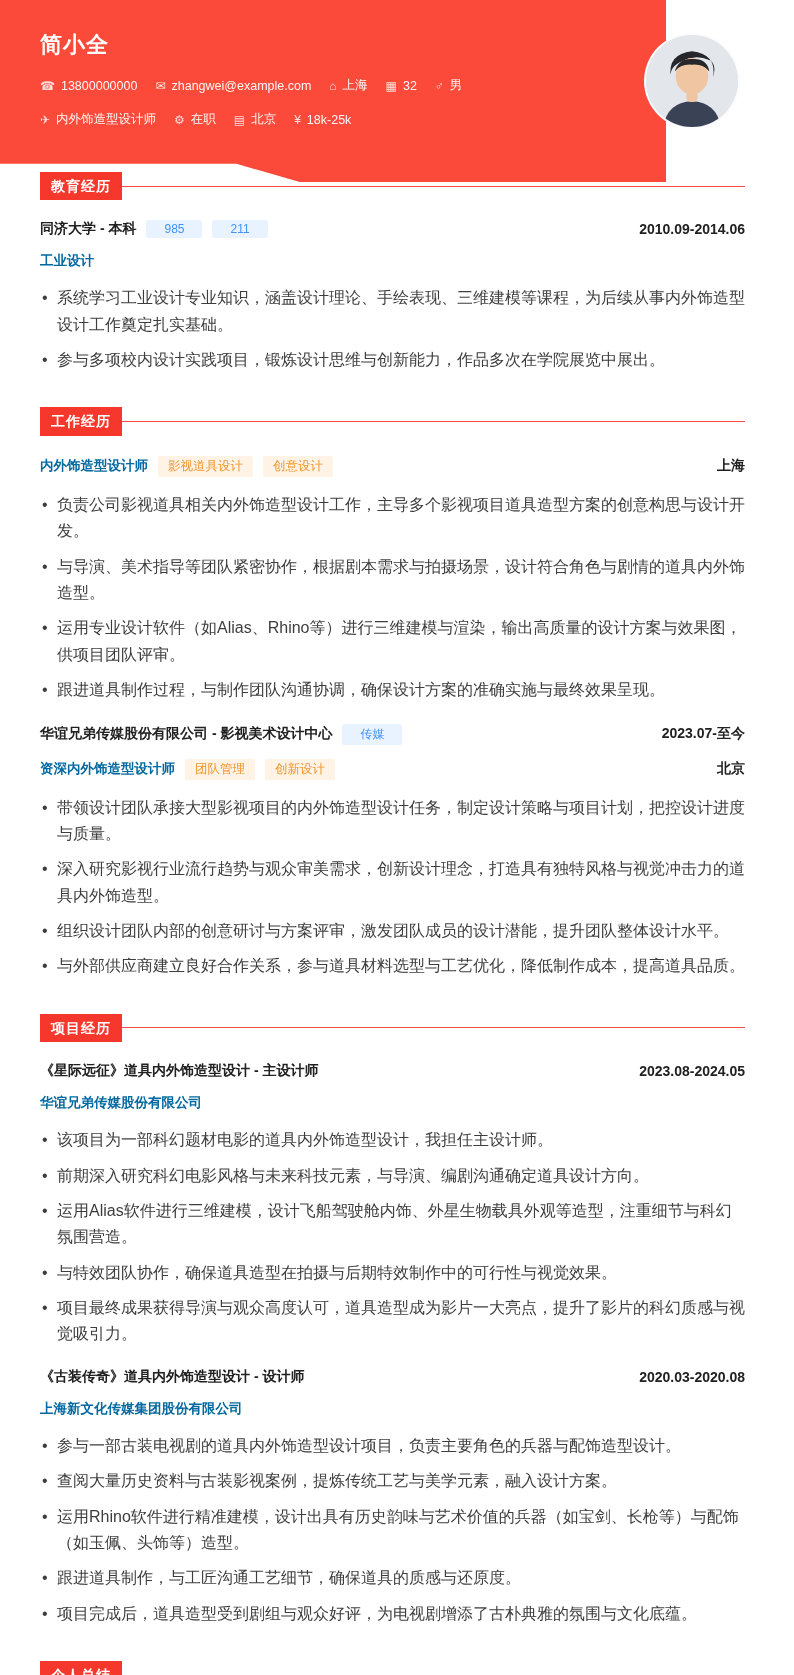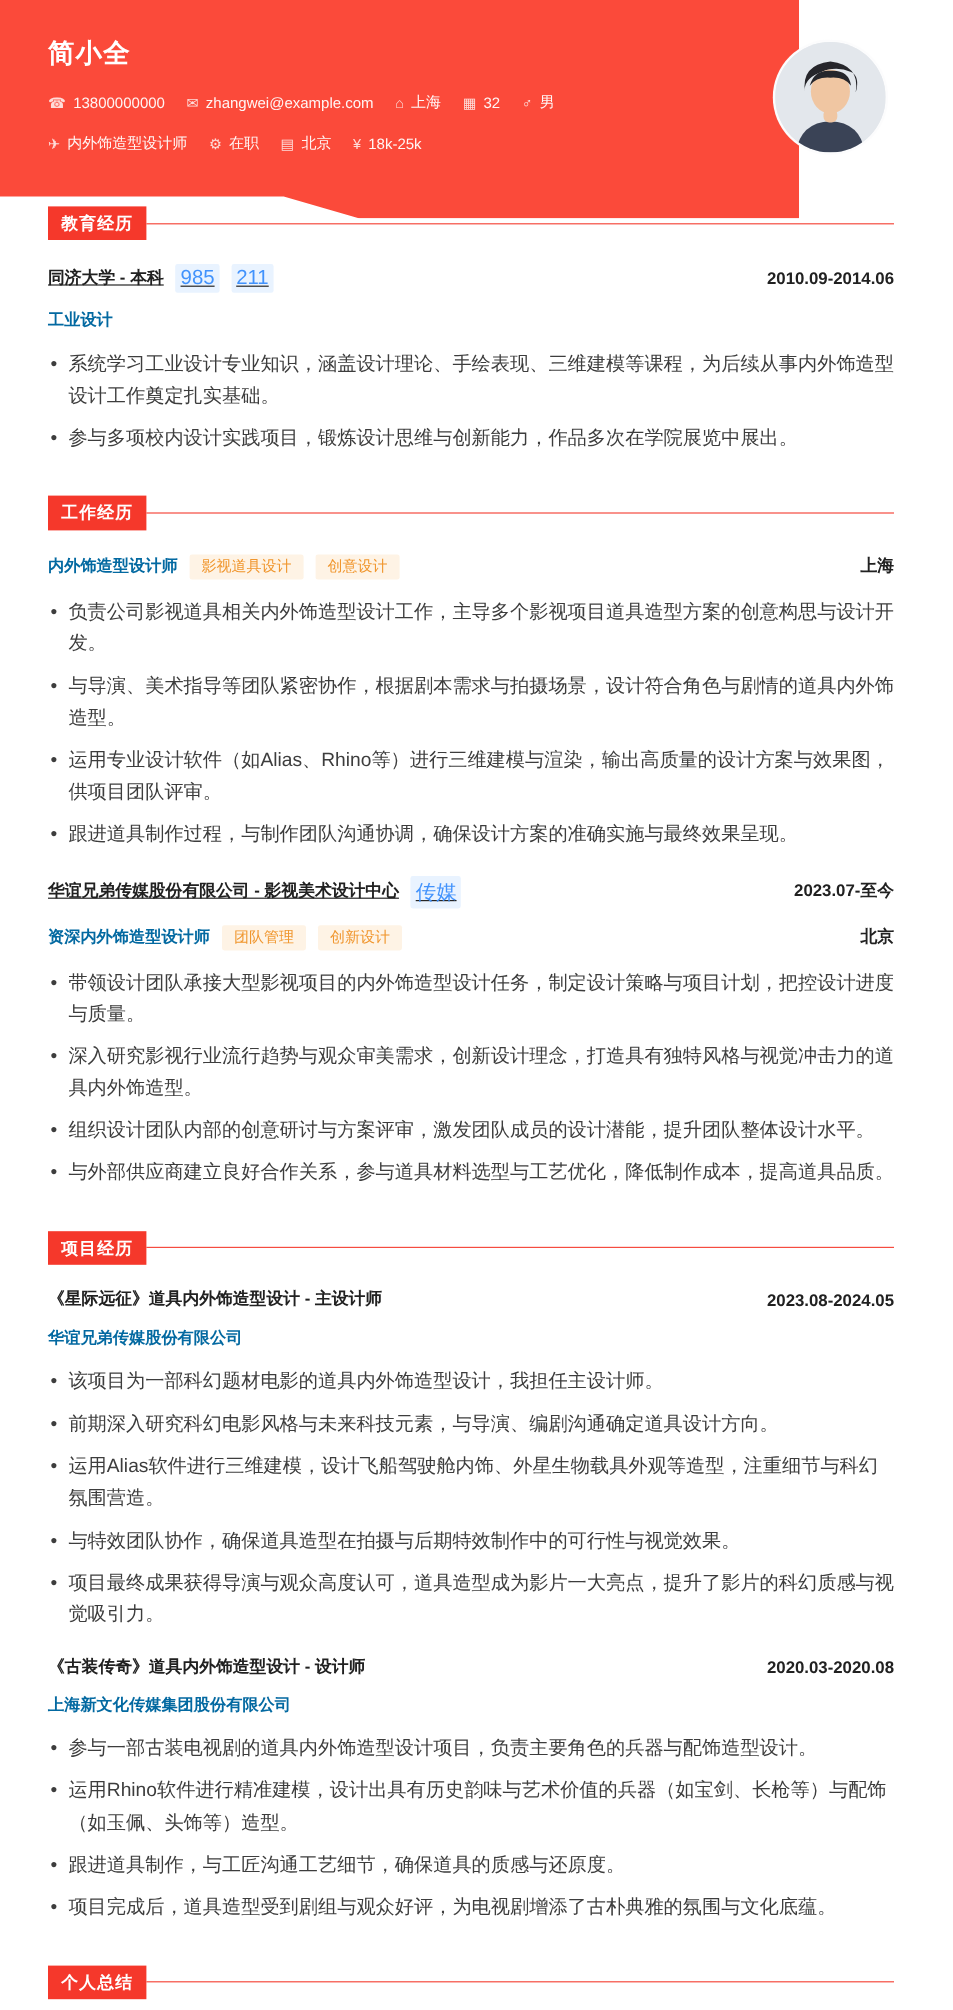--- a/index.html
+++ b/index.html
@@ -37,28 +37,28 @@
   .section-title{ display:flex; align-items:center; margin-top:34px; }
   .section-badge{
     background:var(--accent); color:#fff; font-size:14px; font-weight:bold;
     padding:4px 11px; line-height:1.45; letter-spacing:1px; flex:0 0 auto;
   }
   .section-rule{ flex:1 1 auto; height:1px; background:var(--accent); opacity:.9; }
   .edu-section .section-title{ margin-top:-10px; position:relative; z-index:2; }
   
   .entry{ margin-top:20px; }
   .entry-head{ display:flex; align-items:center; justify-content:space-between; }
-  .entry-left{ display:flex; align-items:center; gap:10px;text-decoration:underline; }
+  .entry-left{ display:flex; align-items:center; gap:10px; }
   .entry-title{ font-size:14px; font-weight:bold; color:#212121; }
   .entry-date{ font-size:14px; font-weight:bold; color:#212121; white-space:nowrap; }
   .sub-row{ display:flex; align-items:center; justify-content:space-between; margin-top:14px; }
   .sub-left{ display:flex; align-items:center; gap:10px; }
   .role{ font-size:13.5px; font-weight:bold; color:#0369a1; }
   .city{ font-size:14px; font-weight:bold; color:#212121; }
-  .tag-blue{ background:var(--blue-bg); color:var(--blue-text); font-size:17px; padding:2px 4px; border-radius:2px; }
+  .tag-blue{ background:var(--blue-bg); color:var(--blue-text); font-size:12px; padding:2px 18px; border-radius:2px; }
   .tag-orange{ background:var(--orange-bg); color:var(--orange-text); font-size:12.5px; padding:2px 10px; border-radius:2px; }
   
   ul.bullets{ list-style:none; margin-top:15px; }
   li.bullet{
     position:relative; padding-left:17px; font-size:16px; line-height:1.65;
     color:#3d3d3d; margin-bottom:9px;
   }
   li.bullet::before{ content:"•"; position:absolute; left:2px; top:0; color:#3d3d3d; }
   
   .summary-text{ margin-top:22px; font-size:13px; line-height:1.95; color:#383838; text-align:justify; }
@@ -229,20 +229,21 @@
     <div class="entry">
       <div class="entry-head">
         <span class="entry-title">《古装传奇》道具内外饰造型设计 - 设计师</span>
         <span class="entry-date">2020.03-2020.08</span>
       </div>
       <div class="sub-row">
           <span class="role">上海新文化传媒集团股份有限公司</span>
         </div>
       <ul class="bullets">
           <li class="bullet">参与一部古装电视剧的道具内外饰造型设计项目，负责主要角色的兵器与配饰造型设计。</li>
+          <li class="bullet">查阅大量历史资料与古装影视案例，提炼传统工艺与美学元素，融入设计方案。</li>
           <li class="bullet">运用Rhino软件进行精准建模，设计出具有历史韵味与艺术价值的兵器（如宝剑、长枪等）与配饰（如玉佩、头饰等）造型。</li>
           <li class="bullet">跟进道具制作，与工匠沟通工艺细节，确保道具的质感与还原度。</li>
           <li class="bullet">项目完成后，道具造型受到剧组与观众好评，为电视剧增添了古朴典雅的氛围与文化底蕴。</li>
         </ul>
     </div>
   </div>
 
   <div class="section">
     <div class="section-title">
       <span class="section-badge">个人总结</span>

